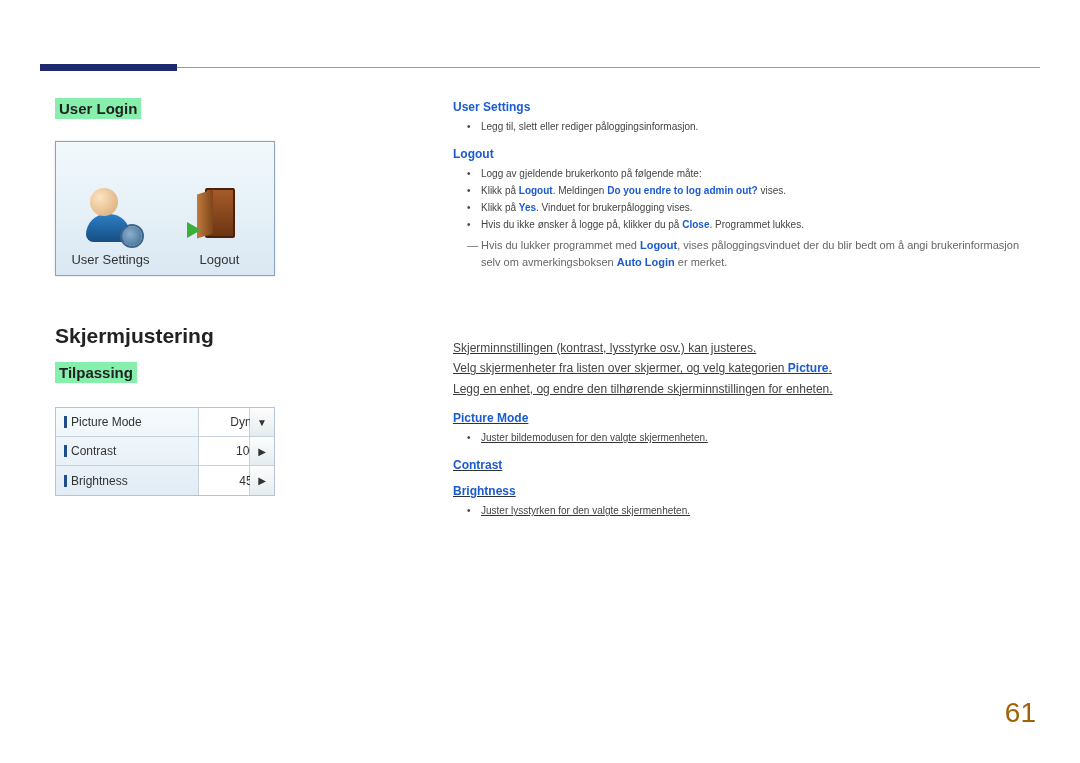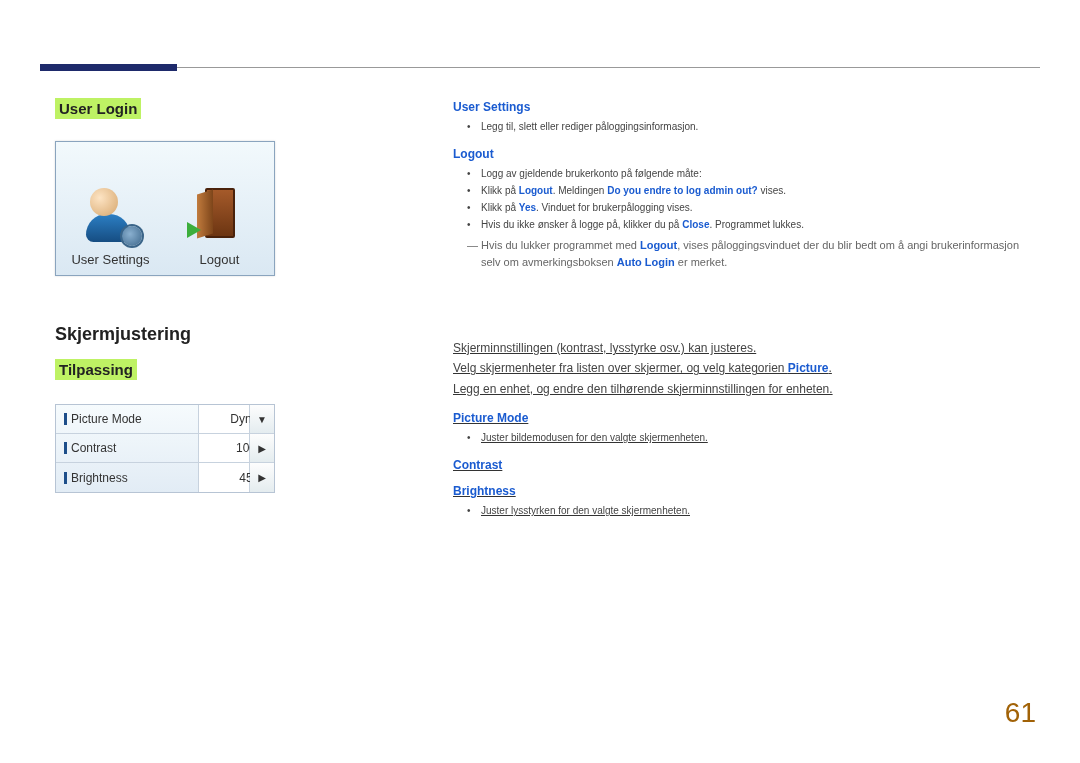--- a/index.html
+++ b/index.html
@@ -33,29 +33,29 @@
     width: 330px;
   }
   .right-col {
     position: absolute;
     left: 453px;
     top: 100px;
     right: 40px;
   }
   .section-hl {
     display: inline-block;
-    background: #bef264;
+    background: #86efac;
     color: #222;
     font-weight: bold;
     font-size: 15px;
     padding: 2px 4px;
     margin-bottom: 18px;
   }
   .h2-title {
-    font-size: 18px;
+    font-size: 21px;
     font-weight: 600;
     color: #222;
     margin-top: 48px;
     margin-bottom: 14px;
   }
   
   .login-panel {
     width: 220px;
     height: 135px;
     border: 1px solid #8aa4be;

